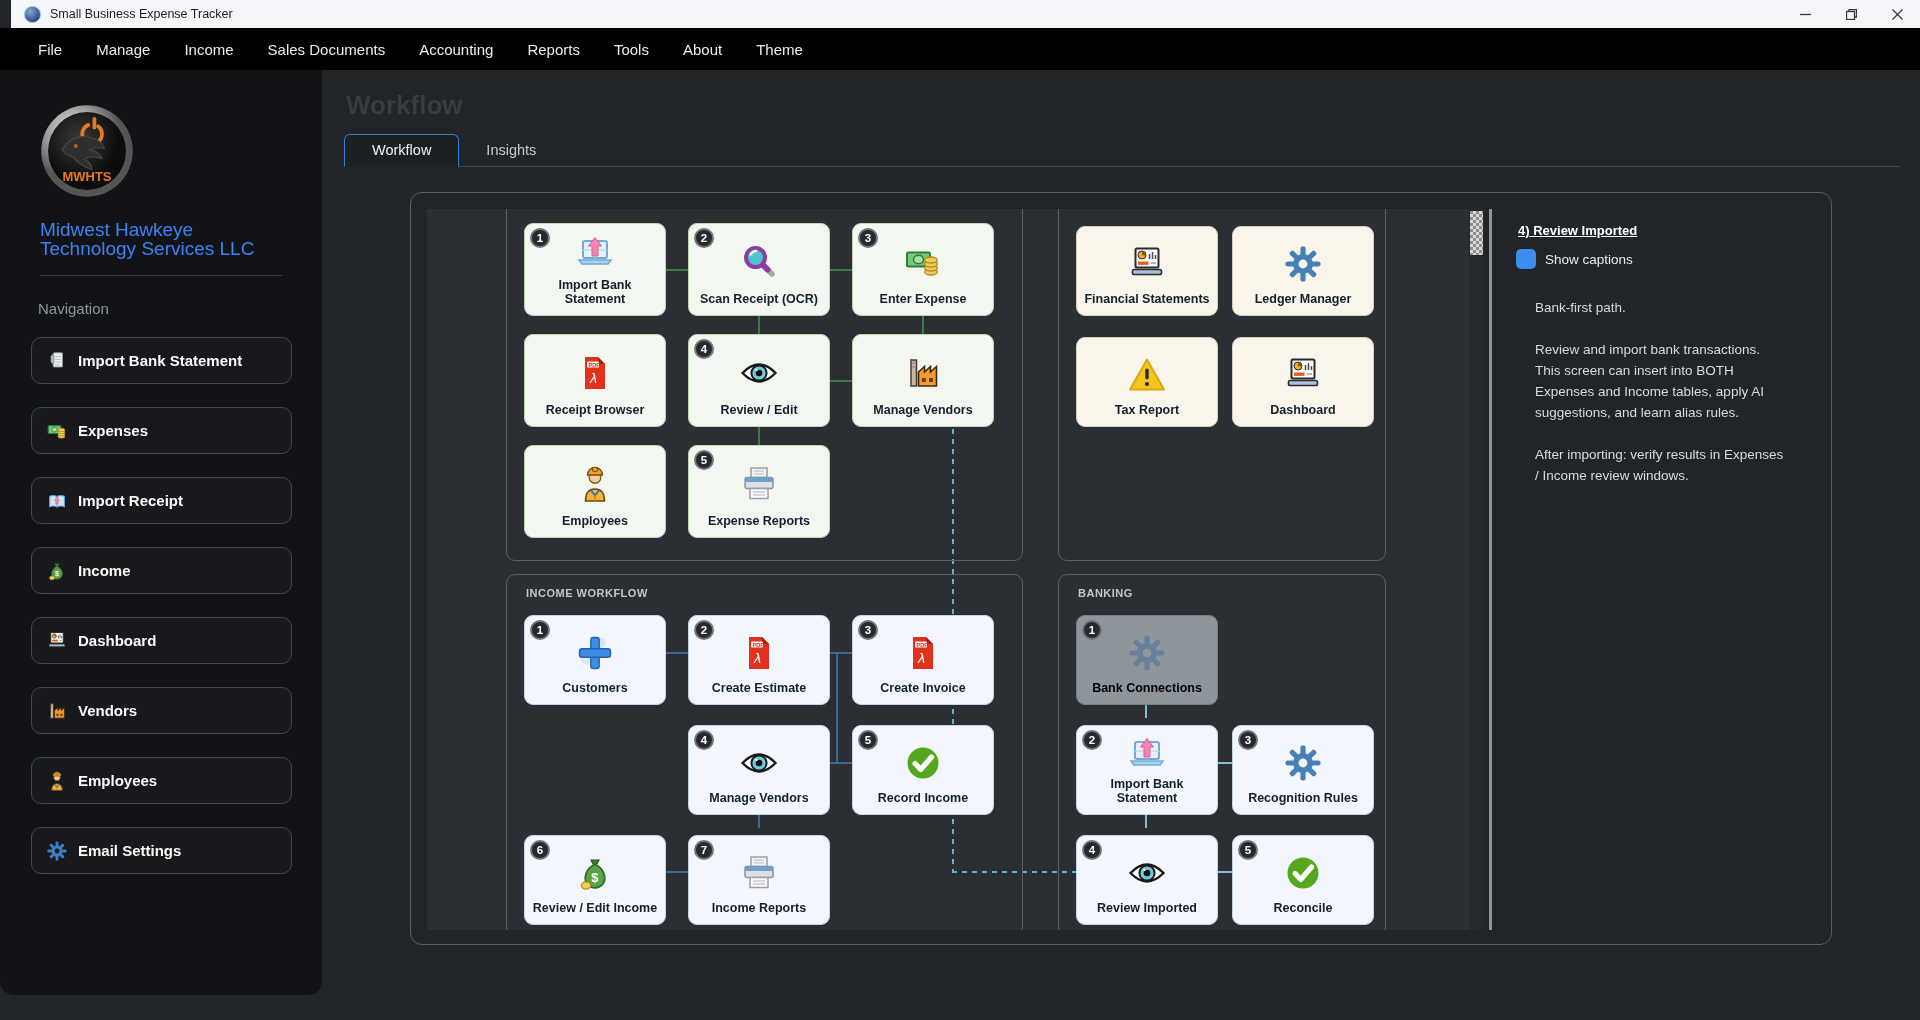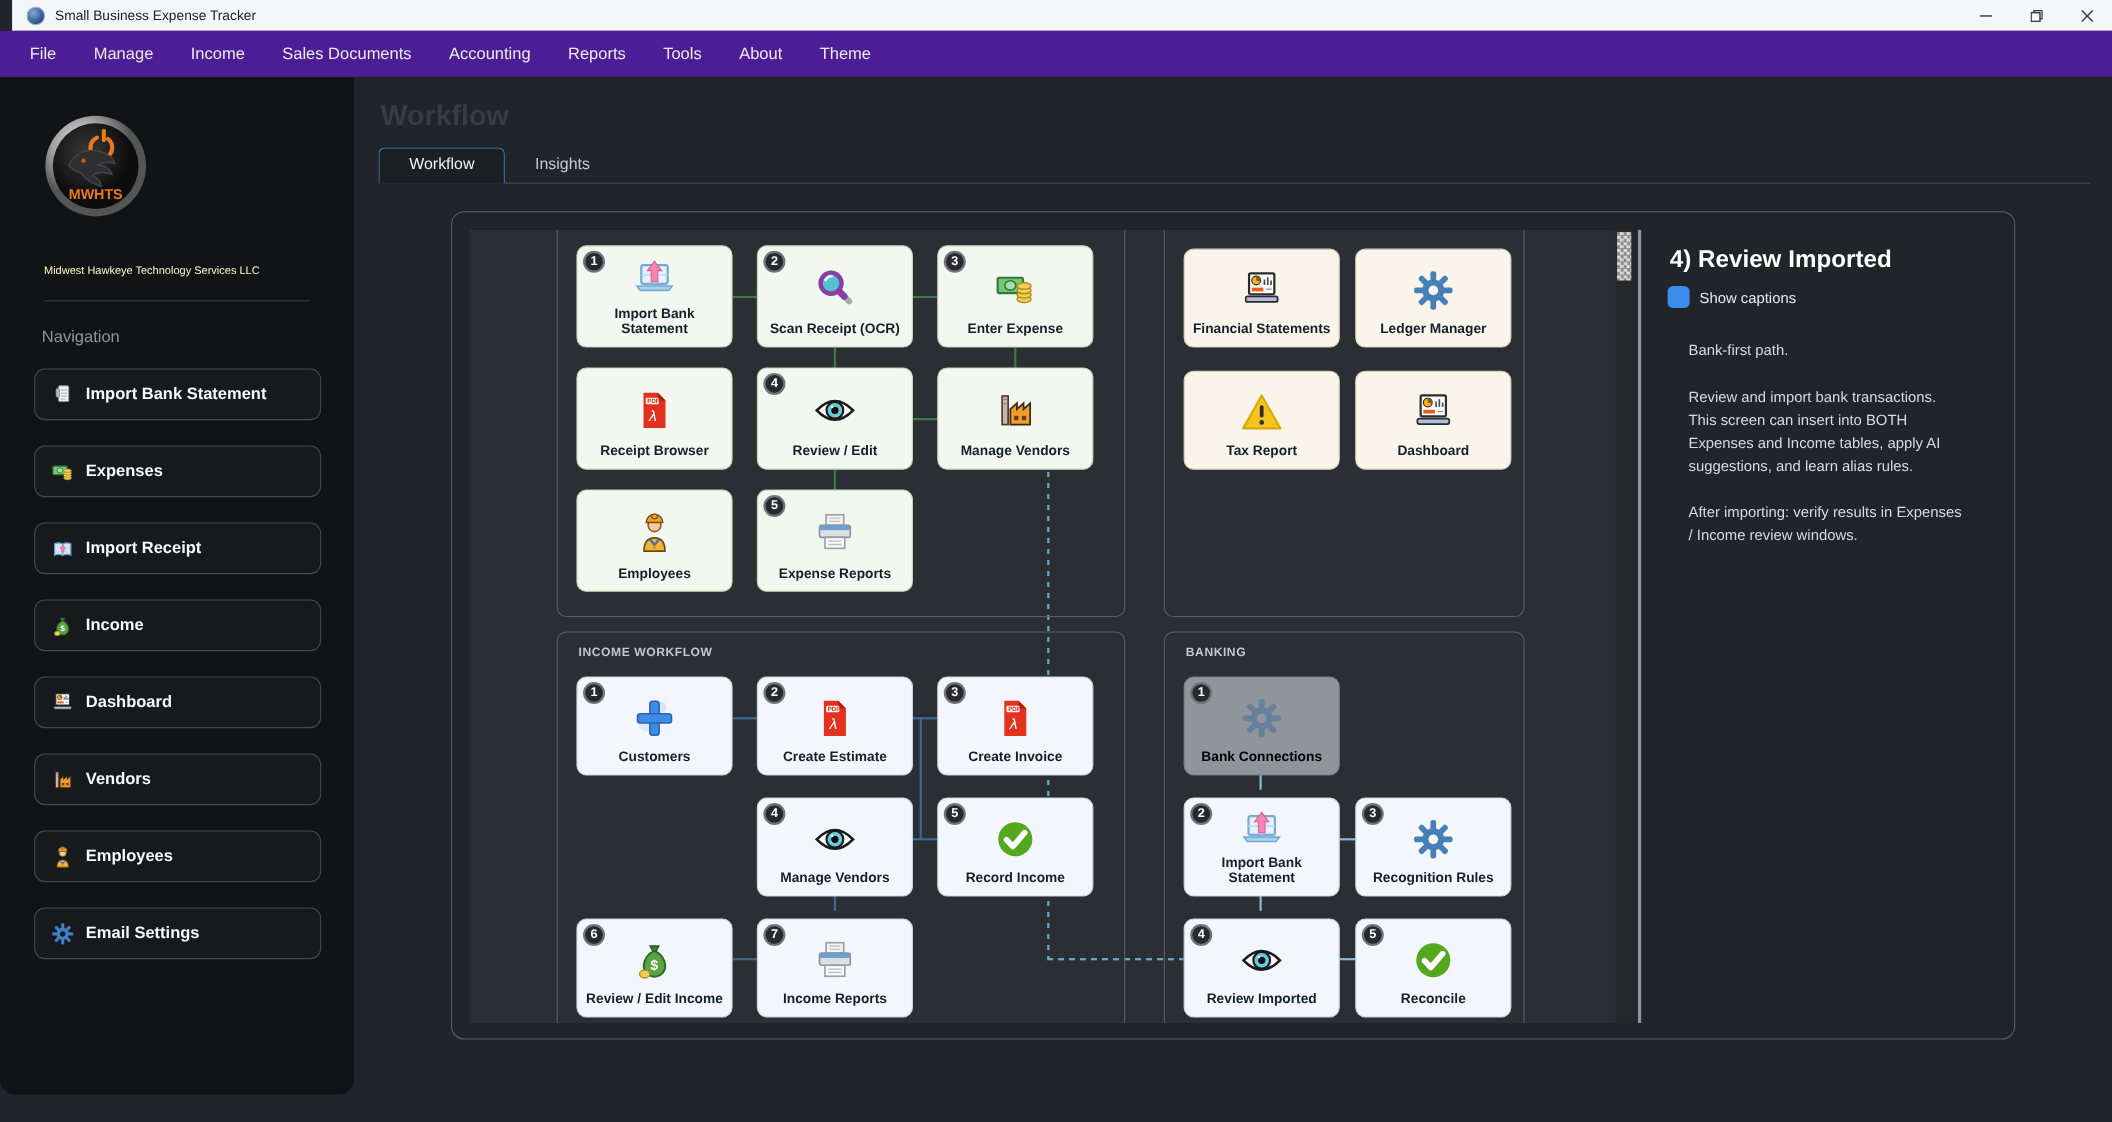--- a/index.html
+++ b/index.html
@@ -9,32 +9,32 @@
   
   .titlebar{height:28px;background:#f5f6fa;display:flex;align-items:center;margin-left:11px;}
   .app-ico{width:17px;height:17px;border-radius:50%;margin:0 9px 0 13px;
     background:radial-gradient(circle at 35% 30%,#7fa8d9,#2d4f86 70%,#1b3257);border:1px solid #9db3cf;}
   .titletext{font-size:12.5px;color:#1d1d1d;}
   .winbtns{margin-left:auto;display:flex;height:100%;}
   .winbtn{width:46px;height:100%;display:flex;align-items:center;justify-content:center;color:#333;}
   .winbtn svg{width:11px;height:11px;stroke:#3a3a3a;stroke-width:1.3;fill:none;}
 
   
-  .menubar{height:42px;background:#4c1d95;display:flex;align-items:center;padding-left:10px;}
+  .menubar{height:42px;background:#000000;display:flex;align-items:center;padding-left:21px;}
   .menu-item{color:#ececec;font-size:15px;padding:6px 17px;cursor:default;}
 
   
   .shell{display:flex;height:950px;}
   .sidebar{width:322px;height:925px;background:#121316;border-radius:0 0 14px 14px;
     flex:none;padding-top:34px;}
   .main{flex:1;position:relative;}
 
   
   .logo{width:94px;height:94px;margin-left:40px;}
-  .company{margin:34px 0 0 40px;width:245px;font-size:10px;line-height:19px;color:#fef9c3;}
+  .company{margin:18px 0 0 40px;width:245px;font-size:19px;line-height:19px;color:#3b82f6;}
   .sb-divider{height:1px;background:#3c3c3c;margin:17px 40px 0 40px;}
   .nav-label{margin:24px 0 0 38px;font-size:15px;color:#8f959b;}
   .nav-list{margin-top:20px;}
   .nav-btn{width:261px;height:47px;margin:0 0 23px 31px;display:flex;align-items:center;
     background:#17191c;border:1.5px solid #45484d;border-radius:10px;padding-left:14px;cursor:pointer;
     --hole:#17191c;}
   .nav-btn svg{width:22px;height:22px;flex:none;color:#3f7fc4;}
   .nav-btn .nav-text{margin-left:10px;font-size:15px;font-weight:bold;color:#fafafa;white-space:nowrap;}
 
   
@@ -86,21 +86,21 @@
   
   .conn{position:absolute;z-index:1;}
   .c-green{background:#3c7a49;}
   .c-blue{background:#3e6796;}
   .c-light{background:#85bcd9;}
   .c-dash-v{background:repeating-linear-gradient(to bottom,#64aec6 0 5px,transparent 5px 10px);}
   .c-dash-h{background:repeating-linear-gradient(to right,#64aec6 0 5px,transparent 5px 10px);}
 
   
   .info{position:absolute;left:1093px;top:16px;width:316px;height:721px;color:#dadce0;}
-  .info-heading{margin:14px 0 0 14px;font-size:22px;font-weight:bold;color:#fff;}
+  .info-heading{margin:14px 0 0 14px;font-size:13px;font-weight:bold;color:#fff;text-decoration:underline;}
   .cap-row{display:flex;align-items:center;margin:11px 0 0 12px;}
   .checkbox{width:20px;height:20px;border-radius:5px;background:#3d8def;cursor:pointer;flex:none;}
   .cap-label{margin-left:9px;font-size:13.5px;color:#e8eaed;}
   .info-body{margin:28px 0 0 31px;width:250px;font-size:13.5px;line-height:21px;color:#d9dbde;}
   .info-body p{margin-bottom:21px;}
 
   .hidden-defs{position:absolute;width:0;height:0;overflow:hidden;}
 </style>
 </head>
 <body>

